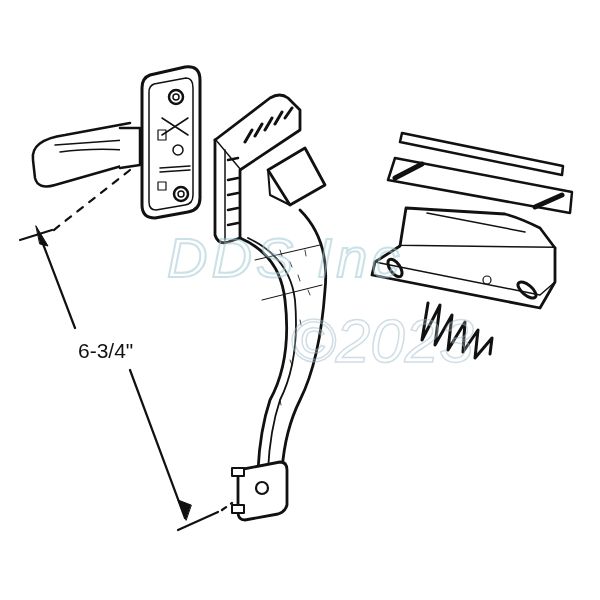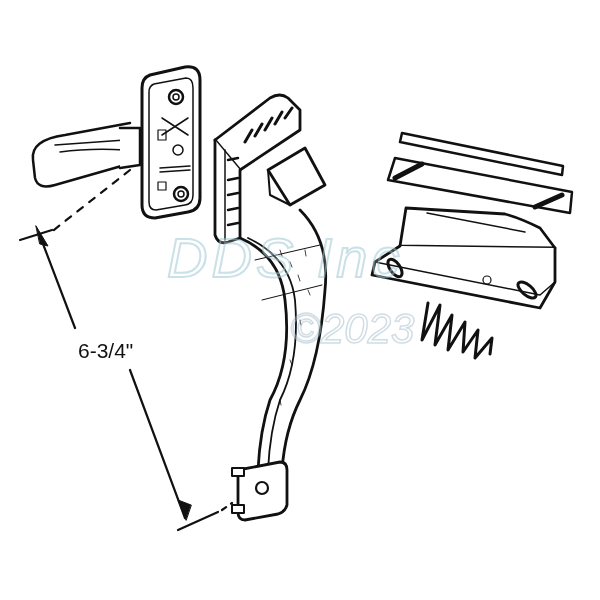--- a/index.html
+++ b/index.html
@@ -1,21 +1,21 @@
 <!DOCTYPE html>
 <html><head>
 <meta charset="utf-8">
 <style>
   html,body{margin:0;padding:0;background:#ffffff;}
   .canvas{position:relative;width:600px;height:600px;background:#fff;overflow:hidden;}
   svg{position:absolute;left:0;top:0;}
   .dim-label{position:absolute;left:78px;top:339px;font-family:"Liberation Sans",sans-serif;font-size:21px;color:#111;}
   .watermark{position:absolute;font-family:"Liberation Sans",sans-serif;font-style:italic;color:rgba(160,200,215,0.45);pointer-events:none;}
   .wm-main{left:120px;top:225px;font-size:56px;letter-spacing:4px;-webkit-text-stroke:2px rgba(150,195,210,0.5);color:rgba(255,255,255,0.2);margin-left:47px;}
-  .wm-sub{left:290px;top:305px;font-size:42px;-webkit-text-stroke:1.5px rgba(150,180,195,0.45);color:rgba(255,255,255,0.2);}
+  .wm-sub{left:290px;top:305px;font-size:62px;-webkit-text-stroke:1.5px rgba(150,180,195,0.45);color:rgba(255,255,255,0.2);}
 </style>
 </head>
 <body>
 
 <div class="canvas">
   <svg width="600" height="600" viewBox="0 0 600 600" fill="none" stroke="#111" stroke-linecap="round" stroke-linejoin="round">
 
     <g stroke-width="2.5">
       <path d="M130,123 L65,135 Q30,140 33,160 L35,178 Q38,190 55,185 L125,165" fill="#fff"></path>
       <path d="M55,145 L125,140" stroke-width="1.5"></path>

